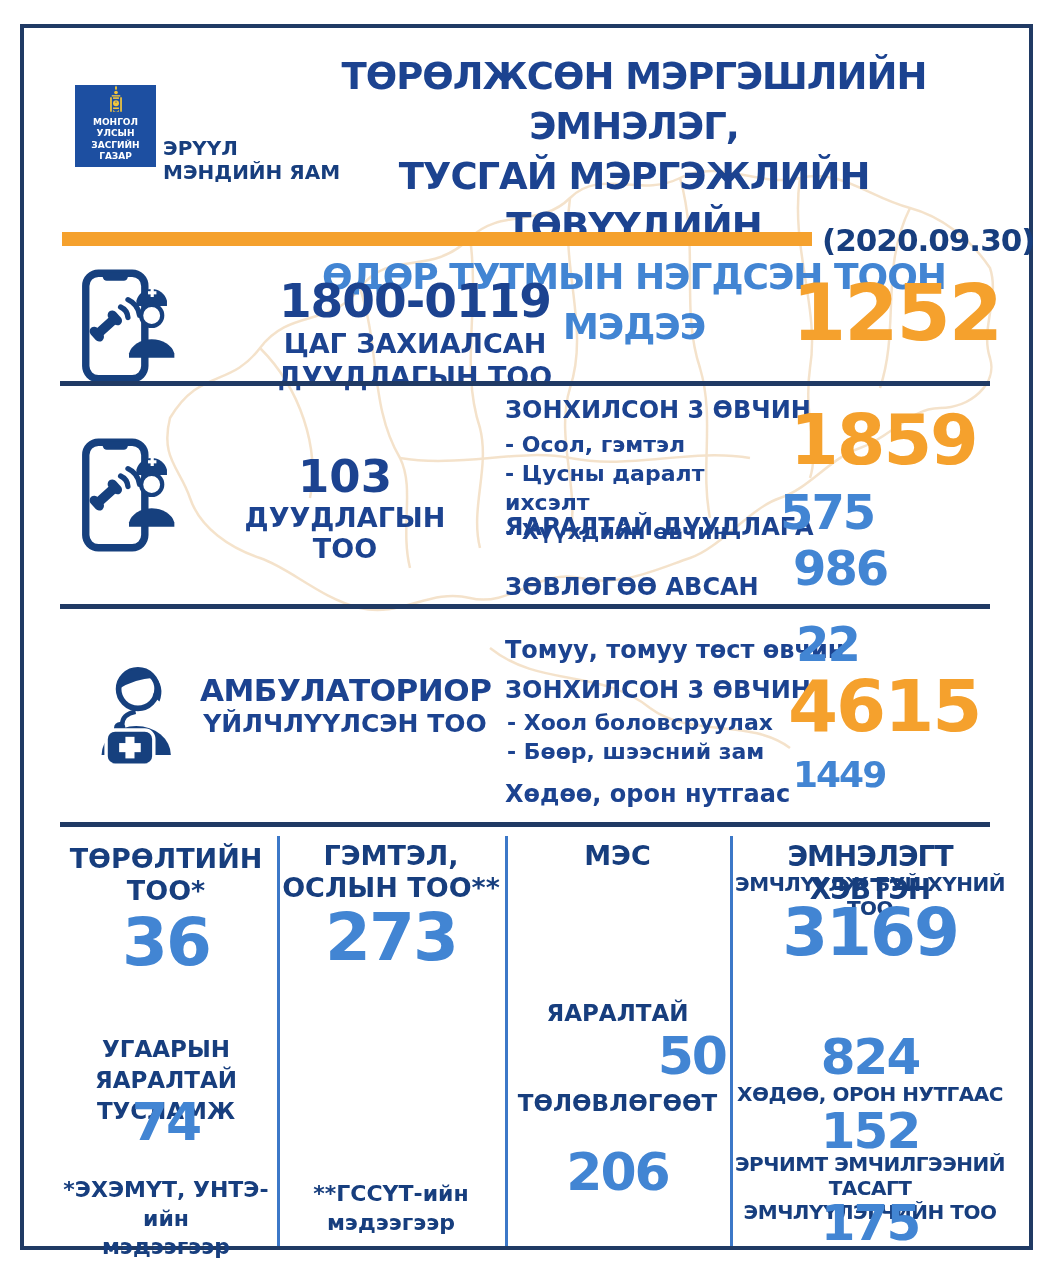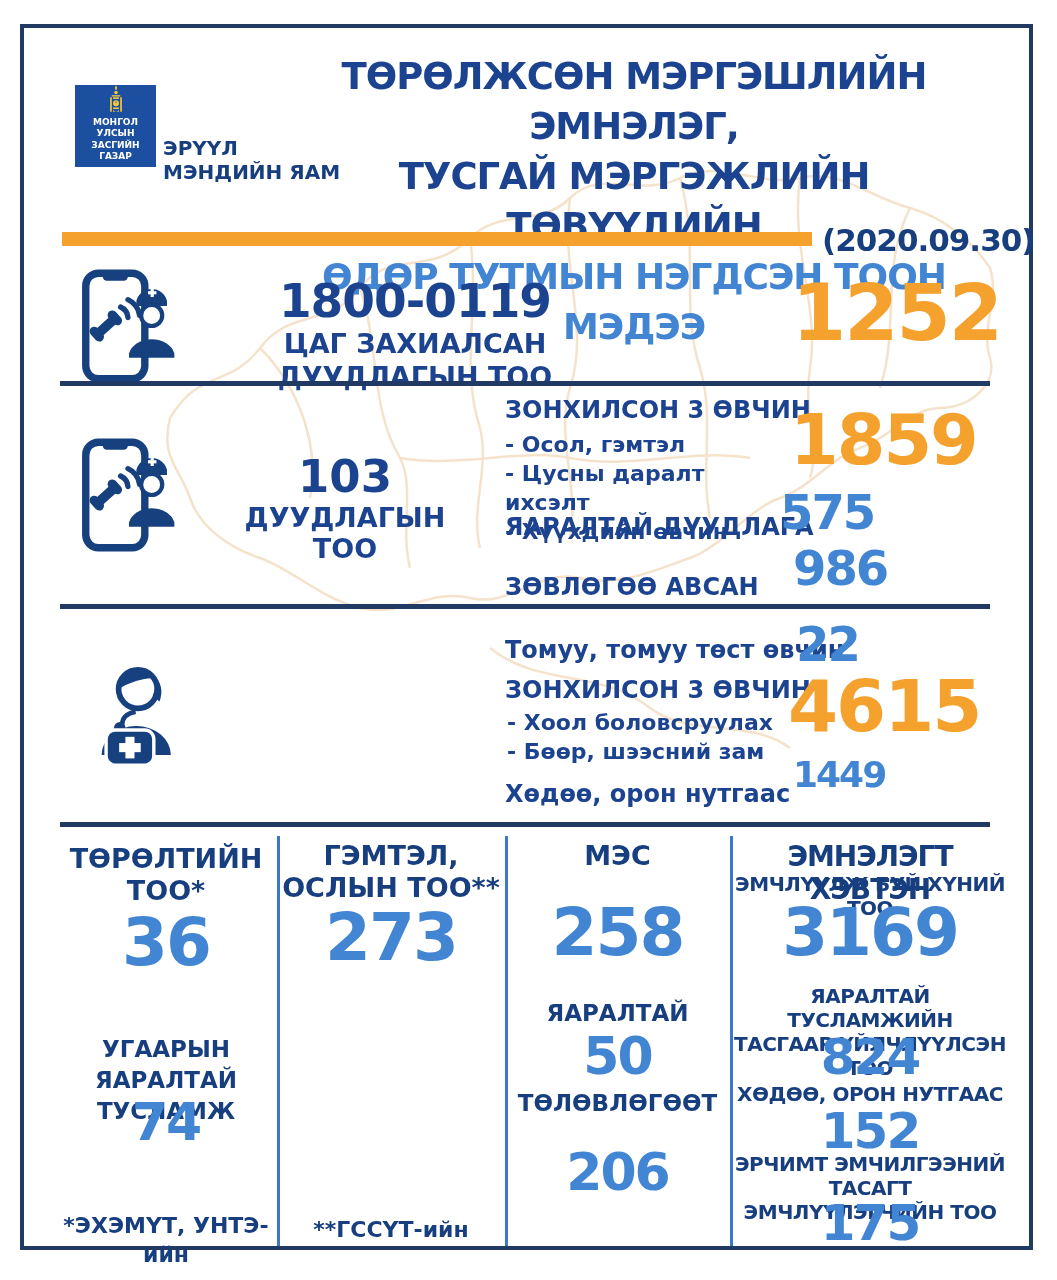--- a/index.html
+++ b/index.html
@@ -26,21 +26,21 @@
   .blue{color:var(--blue);}
   .orange{color:var(--orange);}
   .num{font-weight:bold;line-height:1;letter-spacing:-2px;}
   .lbl{font-weight:bold;color:var(--navy);}
   .rule{position:absolute;left:60px;width:930px;height:5px;background:var(--rule);z-index:2;}
   .vdiv{position:absolute;top:836px;width:3px;height:410px;background:var(--divider);z-index:2;}
   .title-line{display:block;font-weight:bold;font-size:37px;line-height:50px;letter-spacing:-1px;color:var(--navy);}
   .title-line.light{color:var(--blue);font-size:36px;}
   .bullets span{display:block;font-weight:bold;color:var(--navy);font-size:22px;line-height:1.32;}
   .two-line span{display:block;}
-  .fn span{display:block;font-weight:bold;color:var(--deep-navy);font-size:22px;line-height:1.3;margin-top:36px;}
+  .fn span{display:block;font-weight:bold;color:var(--deep-navy);font-size:22px;line-height:1.3;}
 </style>
 </head>
 <body>
 
 <div class="page">
   <div class="frame"></div>
 
   <svg class="map" viewBox="0 0 880 790" fill="none">
     <g stroke="#F3DEC2" stroke-width="2.5" opacity="0.85">
       <path d="M30 390 C60 340 90 360 120 320 C150 280 190 300 220 260 C250 220 290 250 330 210 C360 180 400 200 430 170 C460 140 500 170 540 150 C580 130 620 160 660 150 C700 140 730 170 770 180 C800 188 830 210 850 240 C860 270 840 300 850 330 C858 356 830 380 800 380 C770 380 750 410 720 420 C690 430 670 460 640 470 C610 480 580 520 550 530 C520 540 480 560 440 550 C400 540 370 580 330 570 C290 560 260 590 220 580 C180 570 150 540 120 530 C90 520 60 500 50 470 C40 440 20 430 30 390 Z"></path>
@@ -152,20 +152,24 @@
     <circle cx="58" cy="30" r="17" fill="none" stroke="#16407E" stroke-width="5"></circle>
     <path d="M41 30 a17 17 0 0 1 31 -10 q-17 1 -31 10 z" fill="#16407E"></path>
     <path d="M72 18 q10 9 5 23 l-6 -5 q4 -9 1 -18 z" fill="#16407E"></path>
     <path d="M26 88 a30 25 0 0 1 61 0 z" fill="#16407E"></path>
     <path d="M44 62 q0 -10 12 -12" stroke="#16407E" stroke-width="4" fill="none"></path>
     <circle cx="42" cy="64" r="5" fill="#16407E"></circle>
     <rect x="30" y="66" width="42" height="31" rx="8" fill="#16407E" stroke="#fff" stroke-width="3"></rect>
     <rect x="47" y="72" width="8" height="19" fill="#fff"></rect>
     <rect x="41.5" y="77.5" width="19" height="8" fill="#fff"></rect>
   </svg>
+  <div class="abs c" style="left:200px;top:672px;width:290px;">
+    <div class="lbl" style="font-size:31px;line-height:1.2;letter-spacing:-0.5px;">АМБУЛАТОРИОР</div>
+    <div class="lbl" style="font-size:25px;line-height:1.2;">ҮЙЛЧЛҮҮЛСЭН ТОО</div>
+  </div>
   <div class="abs lbl" style="left:505px;top:636px;font-size:24px;">Томуу, томуу төст өвчин</div>
   <div class="abs lbl" style="left:505px;top:676px;font-size:24px;">ЗОНХИЛСОН 3 ӨВЧИН</div>
   <div class="abs bullets" style="left:507px;top:708px;width:290px;">
     <span>- Хоол боловсруулах</span>
     <span>- Бөөр, шээсний зам</span>
   </div>
   <div class="abs lbl" style="left:505px;top:780px;font-size:24px;">Хөдөө, орон нутгаас</div>
   <div class="abs num blue" style="left:796px;top:620px;font-size:48px;">22</div>
   <div class="abs num orange" style="left:788px;top:670px;font-size:72px;">4615</div>
   <div class="abs num blue" style="left:793px;top:757px;font-size:36px;">1449</div>
@@ -196,33 +200,28 @@
   </div>
   <div class="abs num blue c" style="left:281px;top:905px;width:220px;font-size:66px;">273</div>
   <div class="abs c fn" style="left:281px;top:1180px;width:220px;">
     <span>**ГССҮТ-ийн</span>
     <span>мэдээгээр</span>
   </div>
 
   <div class="abs c two-line" style="left:509px;top:840px;width:217px;font-weight:bold;color:var(--deep-navy);font-size:27px;line-height:1.2;">
     <span>МЭС</span>
   </div>
-  <div class="abs num blue c" style="left:509px;top:900px;width:217px;font-size:66px;">258</div>
   <div class="abs c b" style="left:509px;top:1000px;width:217px;color:var(--deep-navy);font-size:23px;">ЯАРАЛТАЙ</div>
-  <div class="abs num blue c" style="left:509px;top:1030px;width:217px;font-size:52px;">50</div>
+  <div class="abs num blue c" style="left:509px;top:1030px;width:217px;font-size:52px;text-align:right;">50</div>
   <div class="abs c b" style="left:509px;top:1090px;width:217px;color:var(--deep-navy);font-size:23px;">ТӨЛӨВЛӨГӨӨТ</div>
   <div class="abs num blue c" style="left:509px;top:1118px;width:217px;font-size:52px;margin-top:28px;">206</div>
 
   <div class="abs c b" style="left:734px;top:840px;width:272px;color:var(--deep-navy);font-size:28px;letter-spacing:-1px;">ЭМНЭЛЭГТ ХЭВТЭН</div>
   <div class="abs c b" style="left:734px;top:872px;width:272px;color:var(--deep-navy);font-size:20px;letter-spacing:-0.5px;">ЭМЧЛҮҮЛЖ БУЙ ХҮНИЙ ТОО</div>
   <div class="abs num blue c" style="left:734px;top:900px;width:272px;font-size:66px;">3169</div>
-  <div class="abs c two-line" style="left:734px;top:984px;width:272px;font-weight:bold;color:var(--deep-navy);font-size:20px;line-height:1.2;letter-spacing:-0.5px;">
-    <span>ЯАРАЛТАЙ ТУСЛАМЖИЙН</span>
-    <span>ТАСГААР ҮЙЛЧЛҮҮЛСЭН ТОО</span>
-  </div>
   <div class="abs num blue c" style="left:734px;top:1032px;width:272px;font-size:50px;">824</div>
   <div class="abs c b" style="left:734px;top:1082px;width:272px;color:var(--deep-navy);font-size:20px;letter-spacing:-0.5px;">ХӨДӨӨ, ОРОН НУТГААС</div>
   <div class="abs num blue c" style="left:734px;top:1106px;width:272px;font-size:50px;">152</div>
   <div class="abs c two-line" style="left:734px;top:1152px;width:272px;font-weight:bold;color:var(--deep-navy);font-size:20px;line-height:1.2;letter-spacing:-0.5px;">
     <span>ЭРЧИМТ ЭМЧИЛГЭЭНИЙ</span>
     <span>ТАСАГТ ЭМЧЛҮҮЛЭГЧИЙН ТОО</span>
   </div>
   <div class="abs num blue c" style="left:734px;top:1198px;width:272px;font-size:50px;">175</div>
 </div>
 

